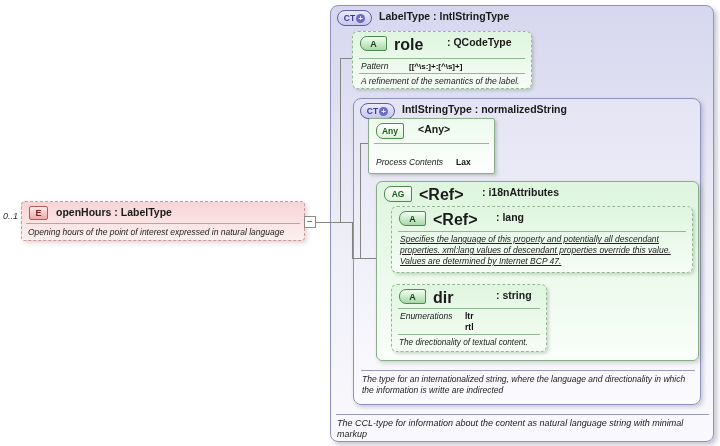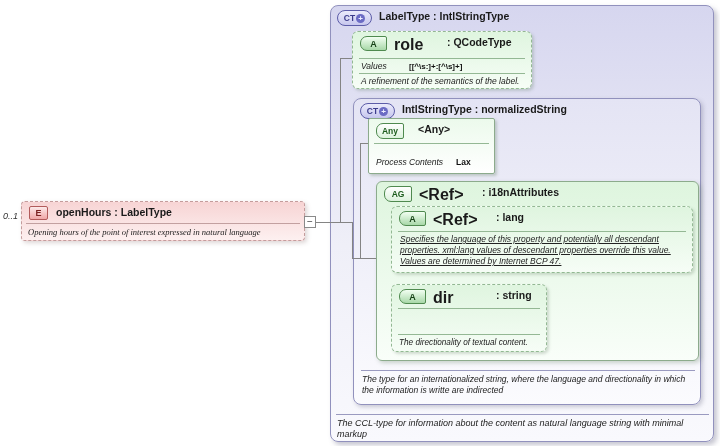--- a/index.html
+++ b/index.html
@@ -100,34 +100,34 @@
 <div class="line" style="left:384px;top:306px;width:6px;height:1px;"></div>
 
 <div class="card abs" style="left:3px;top:211px;">0..1</div>
 
 <div id="el-box" class="abs" style="left:21px;top:201px;width:284px;height:40px;">
   <div class="hdr" style="gap:8px;padding:4px 6px 0 7px;">
     <span class="icoE">E</span>
     <span class="ttl">openHours : LabelType</span>
   </div>
   <div class="sep sep-pink" style="left:4px;top:21px;width:274px;"></div>
-  <div class="desc abs nowrap" style="left:6px;top:25px;font-family:Liberation Serif, serif;">Opening hours of the point of interest expressed in natural language</div>
+  <div class="desc abs nowrap" style="left:6px;top:25px;">Opening hours of the point of interest expressed in natural language</div>
 </div>
 
 <div id="toggle" class="abs" style="left:304px;top:216px;">−</div>
 
 <div class="grn-dash abs" style="left:352px;top:31px;width:180px;height:58px;">
   <div class="hdr">
     <span class="icoA">A</span>
     <span class="nm nm-w">role</span>
     <span class="tp">: QCodeType</span>
   </div>
   <div class="sep sep-green" style="left:6px;top:26px;width:166px;"></div>
   <div class="prow abs" style="left:8px;top:29px;">
-    <span class="pname" style="width:48px;">Values</span>
+    <span class="pname" style="width:48px;">Pattern</span>
     <span class="pval" style="font-size:8px;">[[^\s:]+:[^\s]+]</span>
   </div>
   <div class="sep sep-green" style="left:6px;top:41px;width:166px;"></div>
   <div class="desc abs nowrap" style="left:8px;top:44px;">A refinement of the semantics of the label.</div>
 </div>
 
 <div id="any-box" class="abs" style="left:368px;top:118px;width:127px;height:56px;">
   <div class="hdr" style="gap:14px;">
     <span class="icoG">Any</span>
     <span class="ttl">&lt;Any&gt;</span>
@@ -160,16 +160,23 @@
     <div class="desc abs" style="left:8px;top:27px;width:288px;text-decoration:underline;">Specifies the language of this property and potentially all descendant properties. xml:lang values of descendant properties override this value. Values are determined by Internet BCP 47.</div>
   </div>
 
   <div class="grn-dash abs" style="left:14px;top:102px;width:156px;height:68px;">
     <div class="hdr">
       <span class="icoA">A</span>
       <span class="nm nm-w2">dir</span>
       <span class="tp">: string</span>
     </div>
     <div class="sep sep-green" style="left:6px;top:23px;width:142px;"></div>
+    <div class="prow abs" style="left:8px;top:26px;">
+      <span class="pname" style="width:65px;">Enumerations</span>
+      <span style="display:flex;flex-direction:column;">
+        <span class="pval">ltr</span>
+        <span class="pval">rtl</span>
+      </span>
+    </div>
     <div class="sep sep-green" style="left:6px;top:49px;width:142px;"></div>
     <div class="desc abs nowrap" style="left:7px;top:52px;font-size:8.2px;">The directionality of textual content.</div>
   </div>
 </div>
 
 </body></html>

